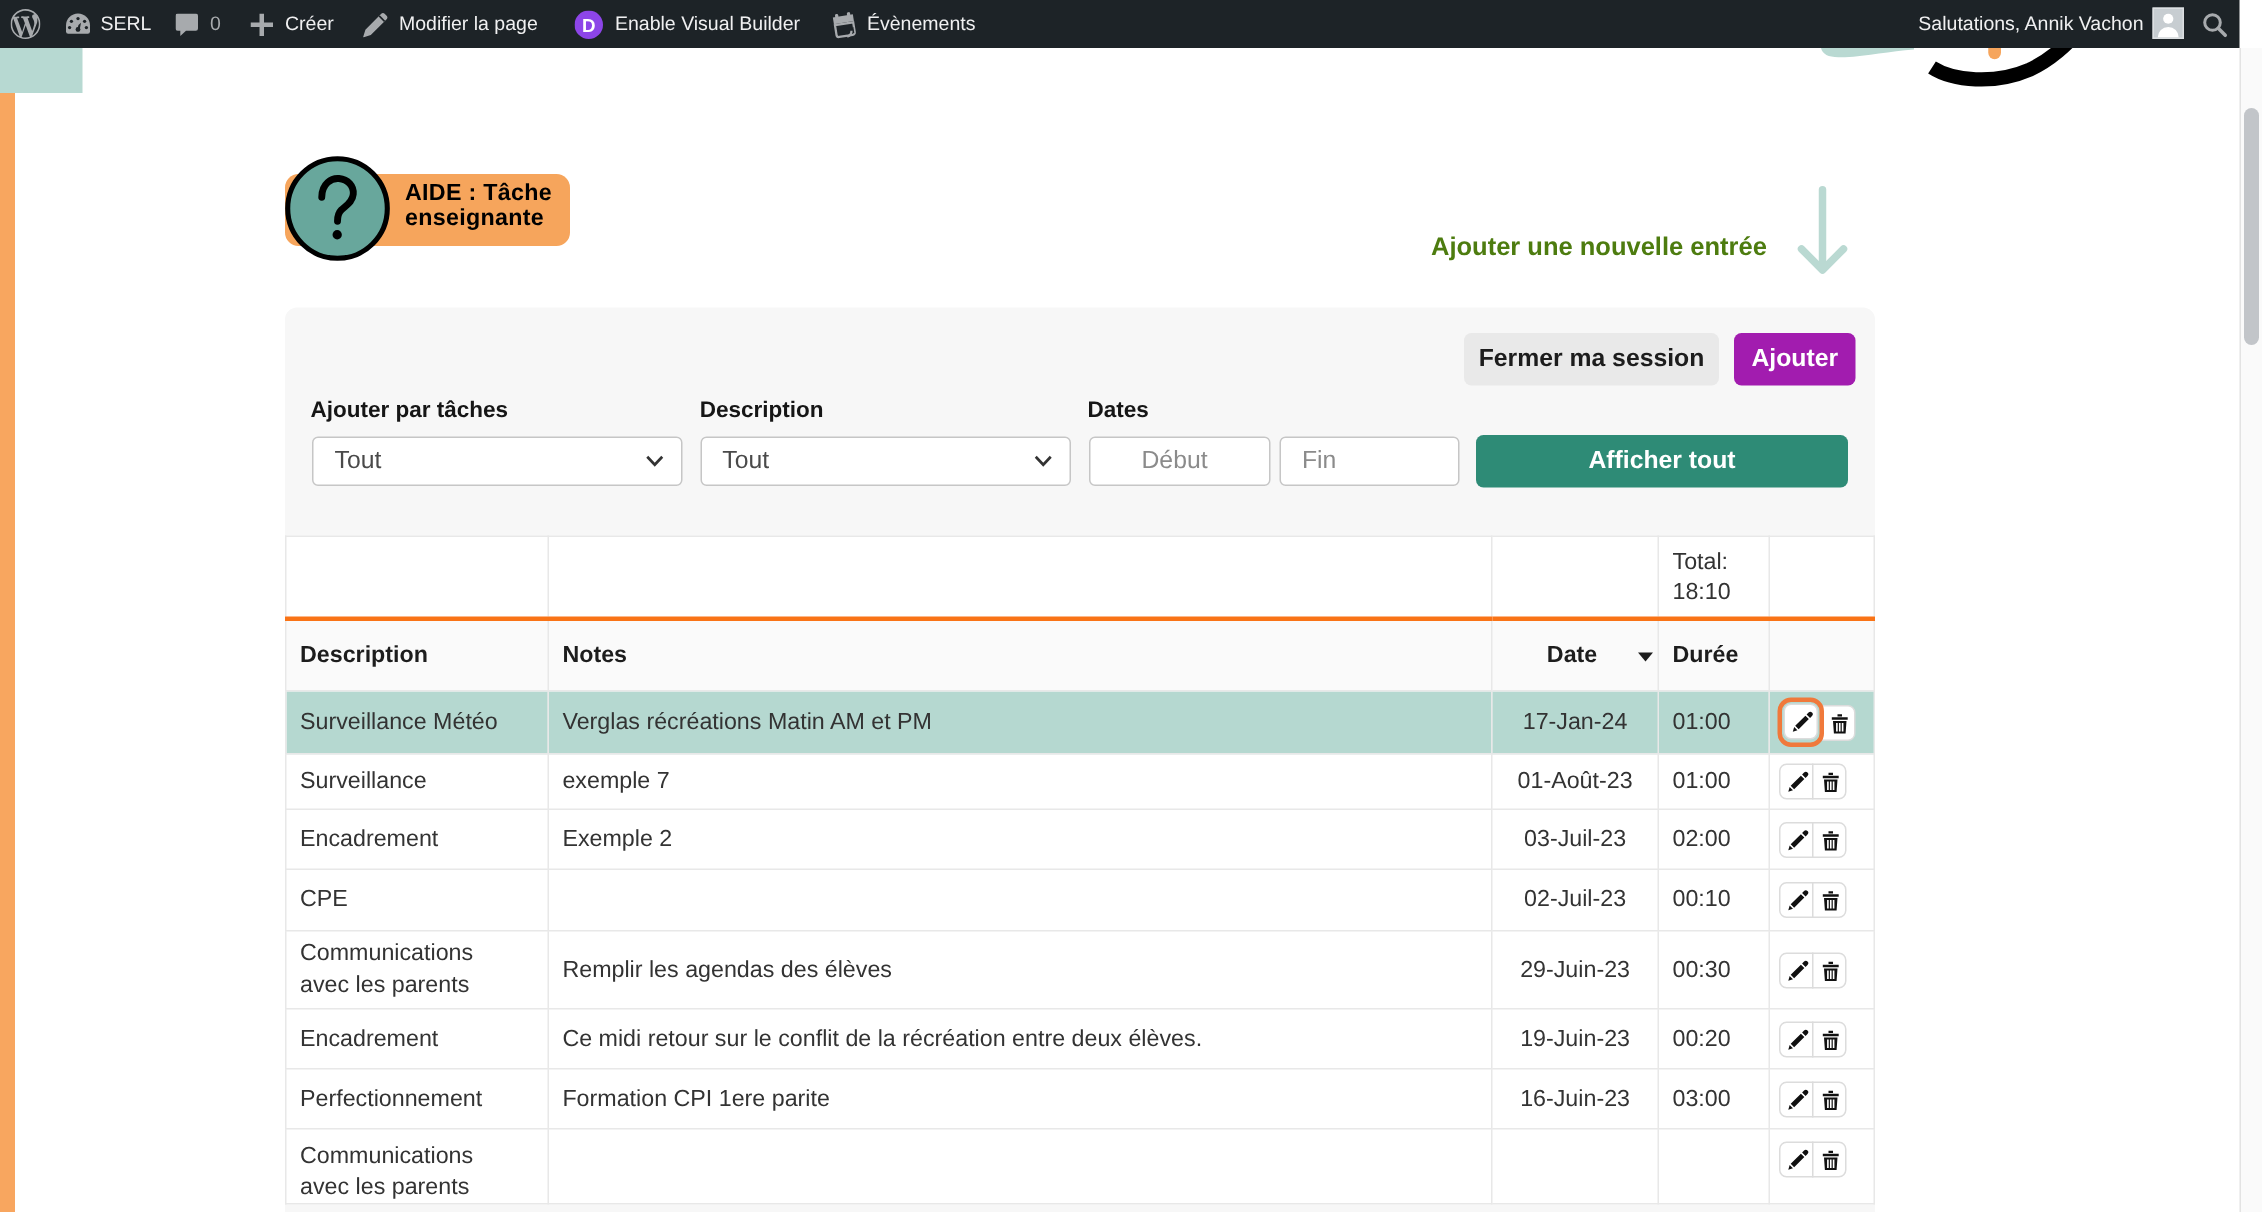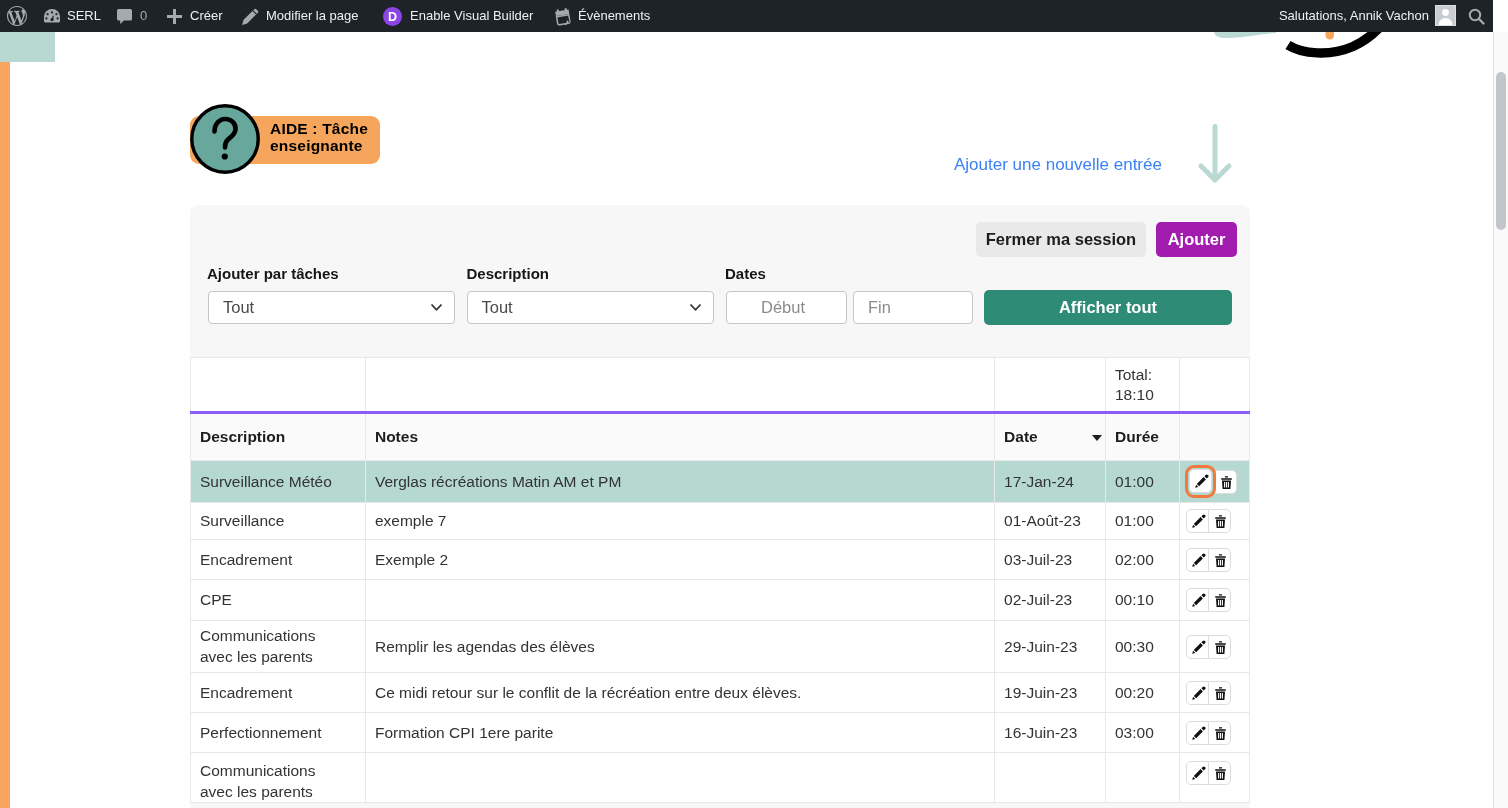--- a/index.html
+++ b/index.html
@@ -26,21 +26,21 @@
   background:#c2c5c9; border-radius:5px; }
 
 
 #badge-rect { position:absolute; left:190px; top:116px; width:190px; height:48px;
   background:#f6a55c; border-radius:9px; }
 #badge-circle { position:absolute; left:190px; top:104px; width:70px; height:70px; }
 #badge-text { position:absolute; left:270px; top:121px; width:110px;
   font-weight:bold; font-size:15.5px; line-height:16.5px; color:#000; letter-spacing:0.2px; }
 
 
-#addentry { position:absolute; left:954px; top:155px; font-weight:normal; font-size:17px; color:#3b82f6; }
+#addentry { position:absolute; left:954px; top:155px; font-weight:bold; font-size:17px; color:#4d7c0f; }
 #arrow { position:absolute; left:1193px; top:124px; }
 
 
 #panel { position:absolute; left:190px; top:205px; width:1060px; height:603px;
   background:#f7f7f7; border-radius:8px 8px 0 0; }
 
 .btn { position:absolute; text-align:center; font-weight:bold; font-size:16.5px;
   border-radius:5px; }
 #btn-fermer { left:786px; top:17px; width:170px; height:35px; line-height:35px;
   background:#e9e9e9; color:#1d1d1d; }
@@ -59,23 +59,23 @@
 #sel2 { left:276.5px; width:247px; }
 #inp1 { left:536px; width:121px; color:#8b8b8b;padding-left:34px; }
 #inp2 { left:663px; width:120px; color:#8b8b8b; }
 .chev { position:absolute; right:11px; top:11px; }
 
 
 #tbl { position:absolute; left:0px; top:152px; border-collapse:collapse;
   font-size:15.5px; color:#333; background:#fff; }
 #tbl td, #tbl th { border:1px solid #e8e8e8; padding:0 9px; vertical-align:middle;
   text-align:left; font-weight:normal; }
-#tbl .c1 { width:175px; } #tbl .c2 { width:630px; } #tbl .c3 { width:111px; }
+#tbl .c1 { width:175px; } #tbl .c2 { width:630px; } #tbl .c3 { width:111px;text-align:center; }
 #tbl .c4 { width:74px; } #tbl .c5 { width:70px; padding:0 6px; }
-#totrow td { height:55px; vertical-align:middle; border-bottom:3px solid #8b5cf6; }
+#totrow td { height:55px; vertical-align:middle; border-bottom:3px solid #f97316; }
 #totrow .c4 { line-height:20px; }
 #hdrow th { height:48px; background:#fafafa; font-weight:bold; color:#1d1d1d; }
 #hl td { background:#b5d8d0; }
 #tbl tr.r td { background:#fff; }
 .acts { white-space:nowrap; }
 .abtn { display:inline-block; width:23px; height:24px; background:#fff;
   border:1px solid #dcdcdc; vertical-align:middle; text-align:center; position:relative; }
 .abtn.l { border-radius:5px 0 0 5px; }
 .abtn.r { border-radius:0 5px 5px 0; margin-left:-1px; }
 .abtn svg { position:absolute; left:4px; top:4px; }

